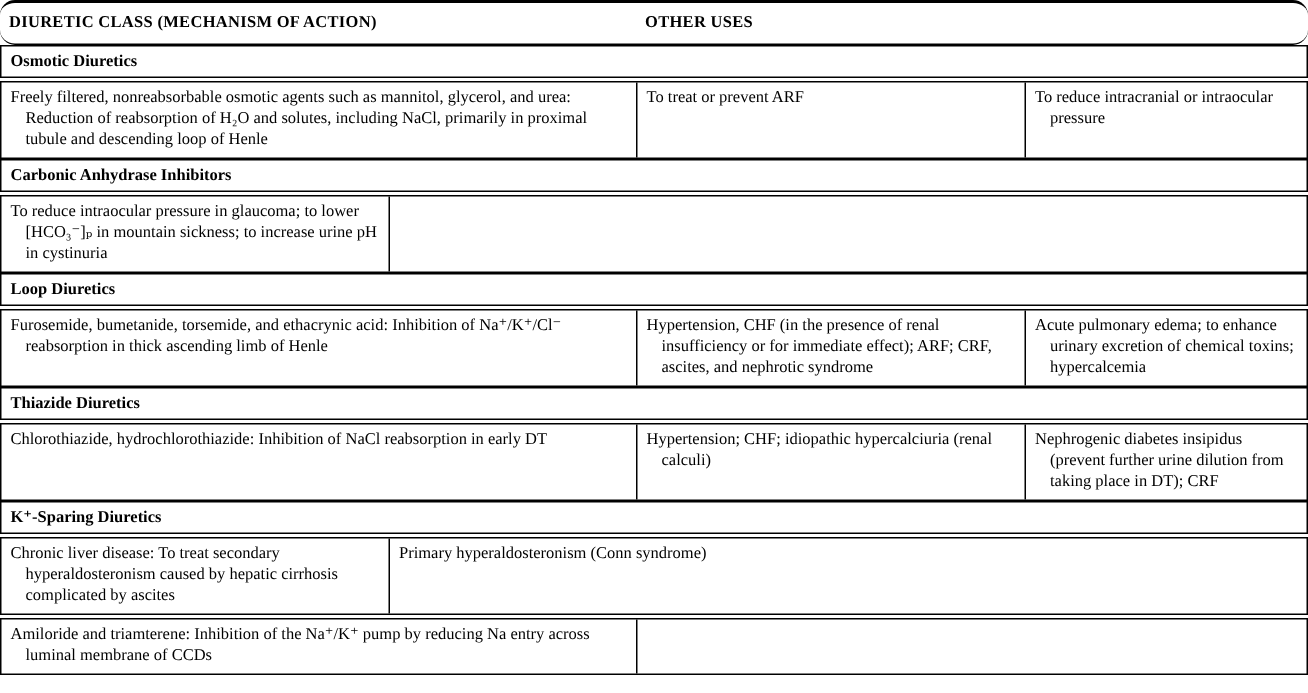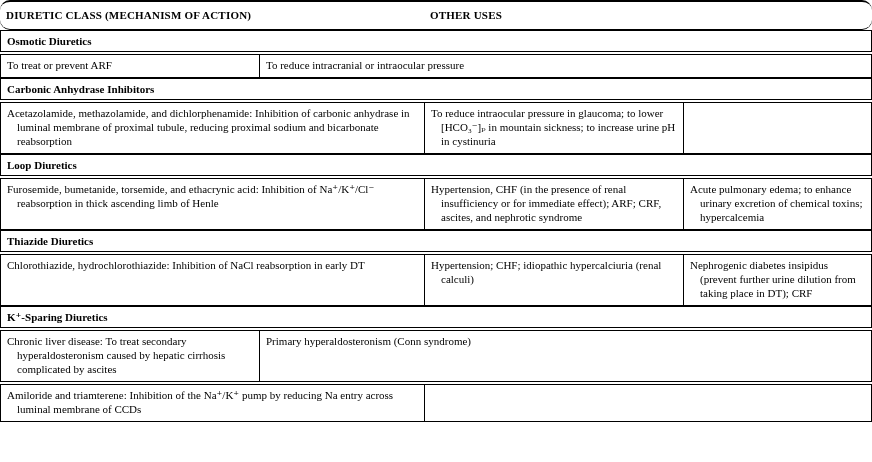--- a/index.html
+++ b/index.html
@@ -55,27 +55,27 @@
 
 <div class="tbl">
 
   <div class="hdr">
     <div class="cell c1">DIURETIC CLASS (MECHANISM OF ACTION)</div>
     <div class="cell c3">OTHER USES</div>
   </div>
 
   <div class="sec">Osmotic Diuretics</div>
   <div class="row">
+    <div class="cell c1">Freely filtered, nonreabsorbable osmotic agents such as mannitol, glycerol, and urea: Reduction of reabsorption of H₂O and solutes, including NaCl, primarily in proximal tubule and descending loop of Henle</div>
     <div class="cell c2">To treat or prevent ARF</div>
     <div class="cell c3">To reduce intracranial or intraocular pressure</div>
   </div>
 
   <div class="sec">Carbonic Anhydrase Inhibitors</div>
   <div class="row">
-    <div class="cell c1">Acetazolamide, methazolamide, and dichlorphenamide: Inhibition of carbonic anhydrase in luminal membrane of proximal tubule, reducing proximal sodium and bicarbonate reabsorption</div>
     <div class="cell c2">To reduce intraocular pressure in glaucoma; to lower [HCO₃⁻]ₚ in mountain sickness; to increase urine pH in cystinuria</div>
   </div>
 
   <div class="sec">Loop Diuretics</div>
   <div class="row">
     <div class="cell c1">Furosemide, bumetanide, torsemide, and ethacrynic acid: Inhibition of Na⁺/K⁺/Cl⁻ reabsorption in thick ascending limb of Henle</div>
     <div class="cell c2">Hypertension, CHF (in the presence of renal insufficiency or for immediate effect); ARF; CRF, ascites, and nephrotic syndrome</div>
     <div class="cell c3">Acute pulmonary edema; to enhance urinary excretion of chemical toxins; hypercalcemia</div>
   </div>
 

